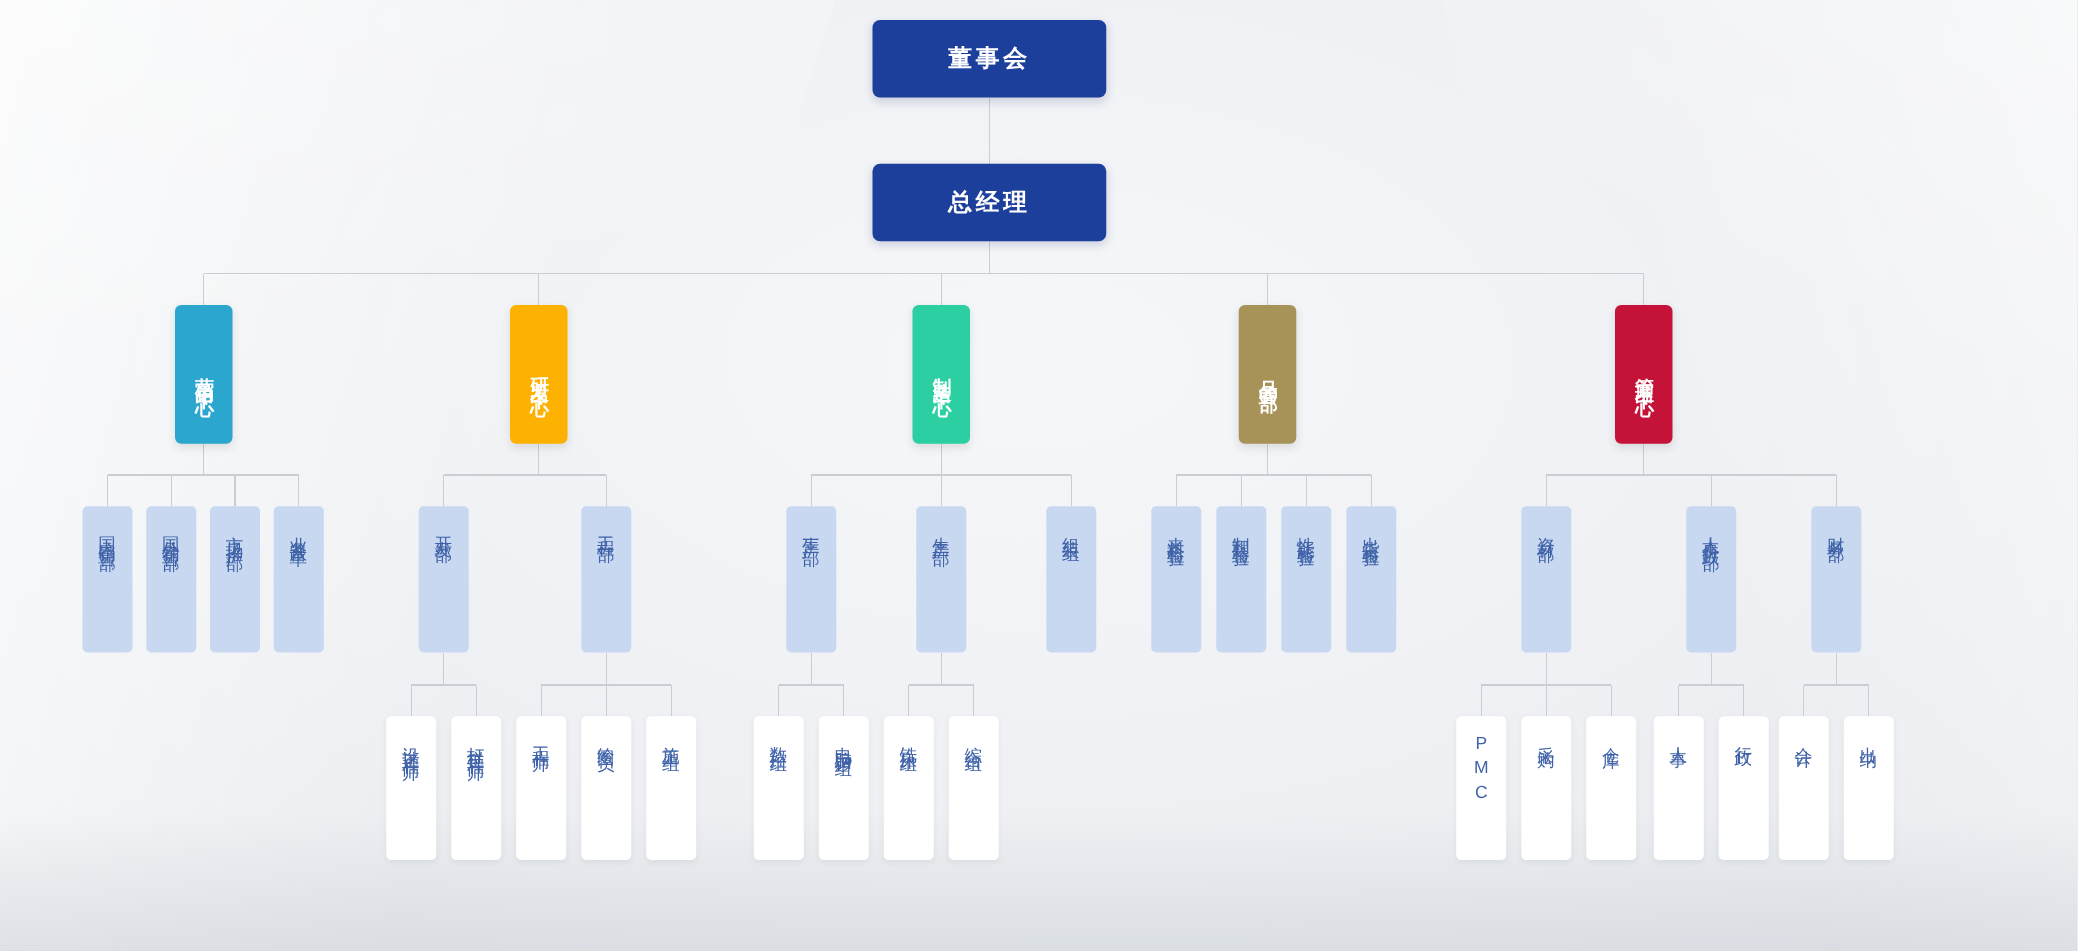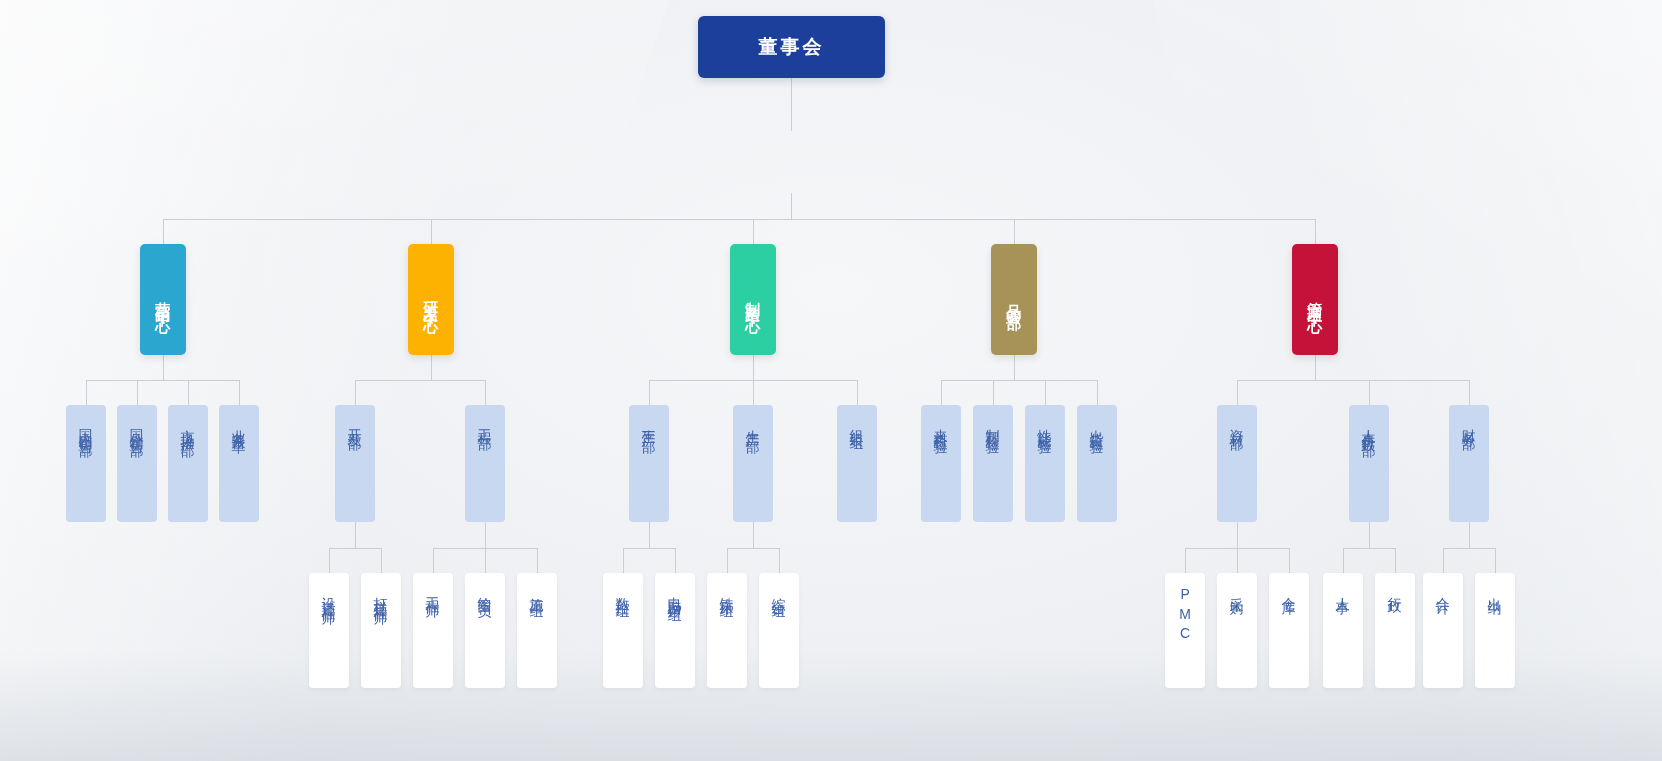--- a/index.html
+++ b/index.html
@@ -72,20 +72,23 @@
     <path d="M649 522 L649 548 M623 548 L675 548 M623 548 L623 573 M675 548 L675 573"></path>
     <path d="M753 522 L753 548 M727 548 L779 548 M727 548 L727 573 M779 548 L779 573"></path>
     <path d="M1237 522 L1237 548 M1185 548 L1289 548 M1185 548 L1185 573 M1237 548 L1237 573 M1289 548 L1289 573"></path>
     <path d="M1369 522 L1369 548 M1343 548 L1395 548 M1343 548 L1343 573 M1395 548 L1395 573"></path>
     <path d="M1469 522 L1469 548 M1443 548 L1495 548 M1443 548 L1443 573 M1495 548 L1495 573"></path>
   </svg>
 
   <div class="node lv1" style="top:16px">
     <span>董事会</span>
   </div>
+  <div class="node lv1" style="top:131px">
+    <span>总经理</span>
+  </div>
 
   <div class="node lv2 c-marketing" style="left:140px">
     <span class="vtext">营销中心</span>
   </div>
   <div class="node lv2 c-rnd" style="left:408px">
     <span class="vtext">研发中心</span>
   </div>
   <div class="node lv2 c-mfg" style="left:730px">
     <span class="vtext">制造中心</span>
   </div>

